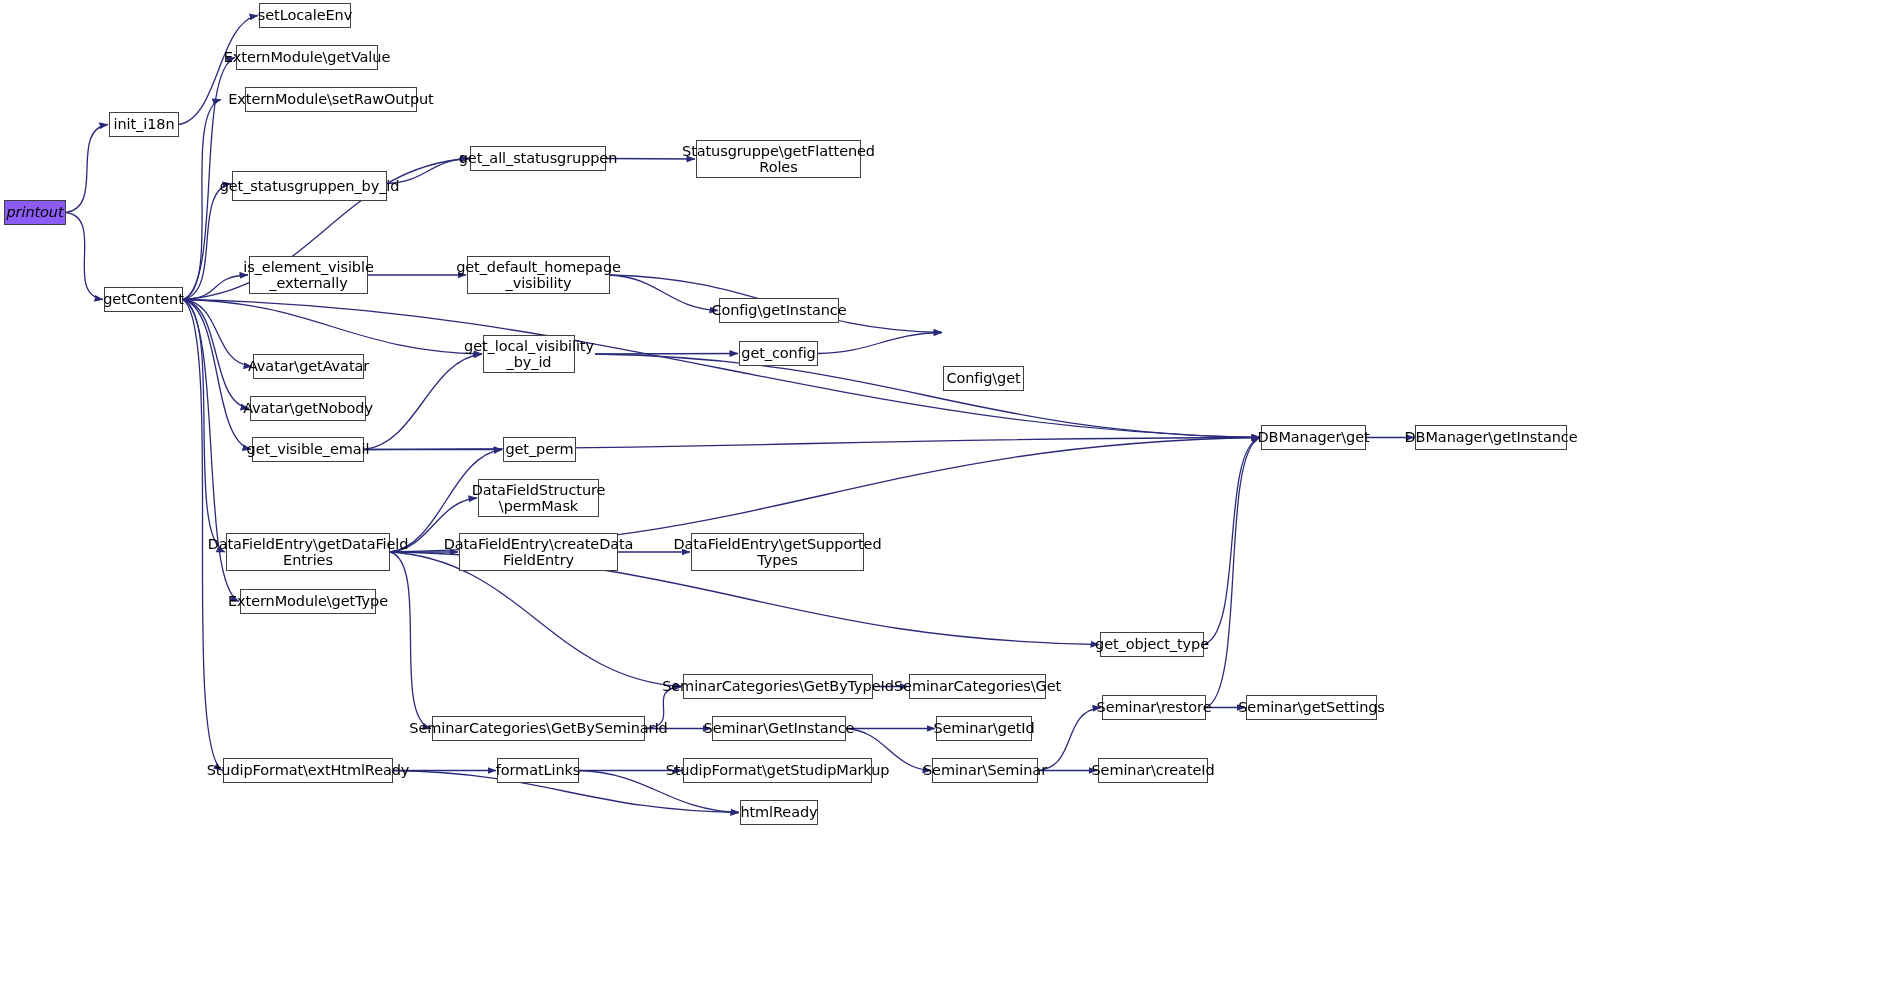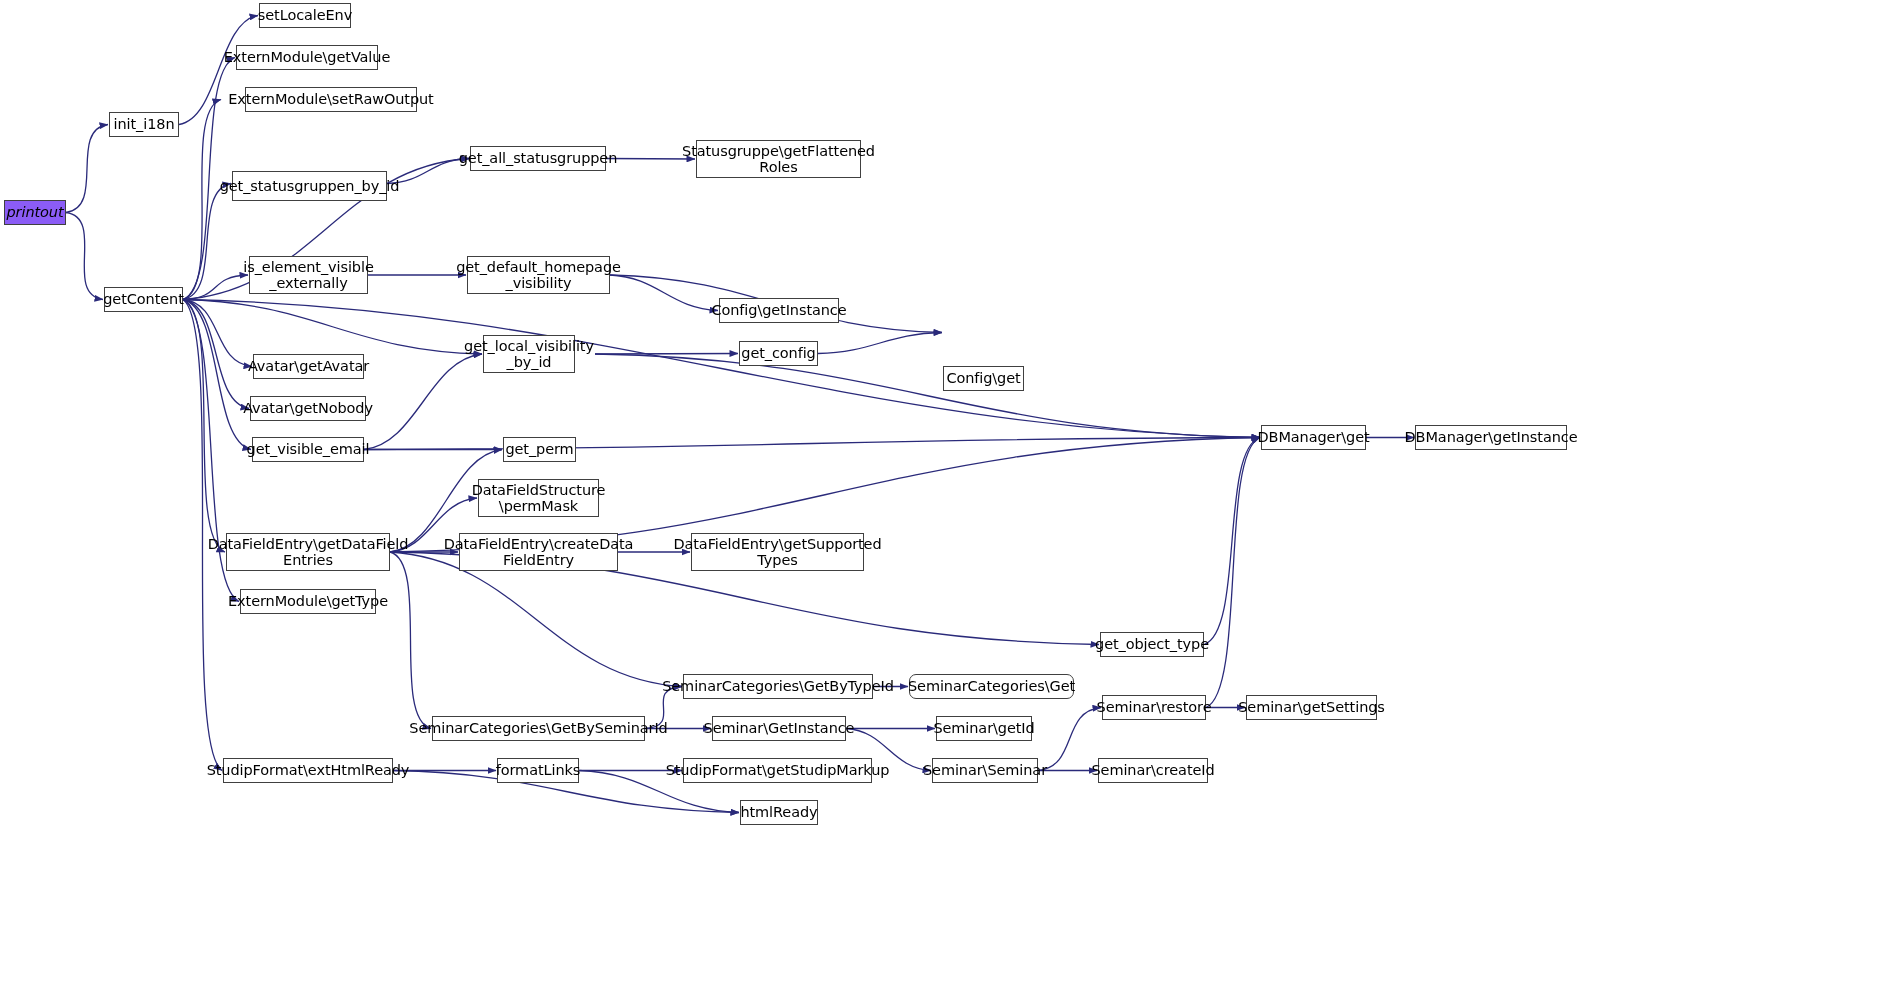--- a/index.html
+++ b/index.html
@@ -135,21 +135,21 @@
 \permMask</div>
       <div class="node" style="left: 226px; top: 533px; width: 164px; height: 38px;">DataFieldEntry\getDataField
 Entries</div>
       <div class="node" style="left: 459px; top: 533px; width: 159px; height: 38px;">DataFieldEntry\createData
 FieldEntry</div>
       <div class="node" style="left: 691px; top: 533px; width: 173px; height: 38px;">DataFieldEntry\getSupported
 Types</div>
       <div class="node" style="left: 240px; top: 589px; width: 136px; height: 25px;">ExternModule\getType</div>
       <div class="node" style="left: 1100px; top: 632px; width: 104px; height: 25px;">get_object_type</div>
       <div class="node" style="left: 683px; top: 674px; width: 190px; height: 25px;">SeminarCategories\GetByTypeId</div>
-      <div class="node" style="left: 909px; top: 674px; width: 165px; height: 25px; border-radius: 7px;">SeminarCategories\Get</div>
+      <div class="node" style="left: 909px; top: 674px; width: 137px; height: 25px;">SeminarCategories\Get</div>
       <div class="node" style="left: 1102px; top: 695px; width: 104px; height: 25px;">Seminar\restore</div>
       <div class="node" style="left: 1246px; top: 695px; width: 131px; height: 25px;">Seminar\getSettings</div>
       <div class="node" style="left: 432px; top: 716px; width: 213px; height: 25px;">SeminarCategories\GetBySeminarId</div>
       <div class="node" style="left: 712px; top: 716px; width: 134px; height: 25px;">Seminar\GetInstance</div>
       <div class="node" style="left: 936px; top: 716px; width: 96px; height: 25px;">Seminar\getId</div>
       <div class="node" style="left: 223px; top: 758px; width: 170px; height: 25px;">StudipFormat\extHtmlReady</div>
       <div class="node" style="left: 497px; top: 758px; width: 82px; height: 25px;">formatLinks</div>
       <div class="node" style="left: 683px; top: 758px; width: 189px; height: 25px;">StudipFormat\getStudipMarkup</div>
       <div class="node" style="left: 932px; top: 758px; width: 106px; height: 25px;">Seminar\Seminar</div>
       <div class="node" style="left: 1098px; top: 758px; width: 110px; height: 25px;">Seminar\createId</div>

